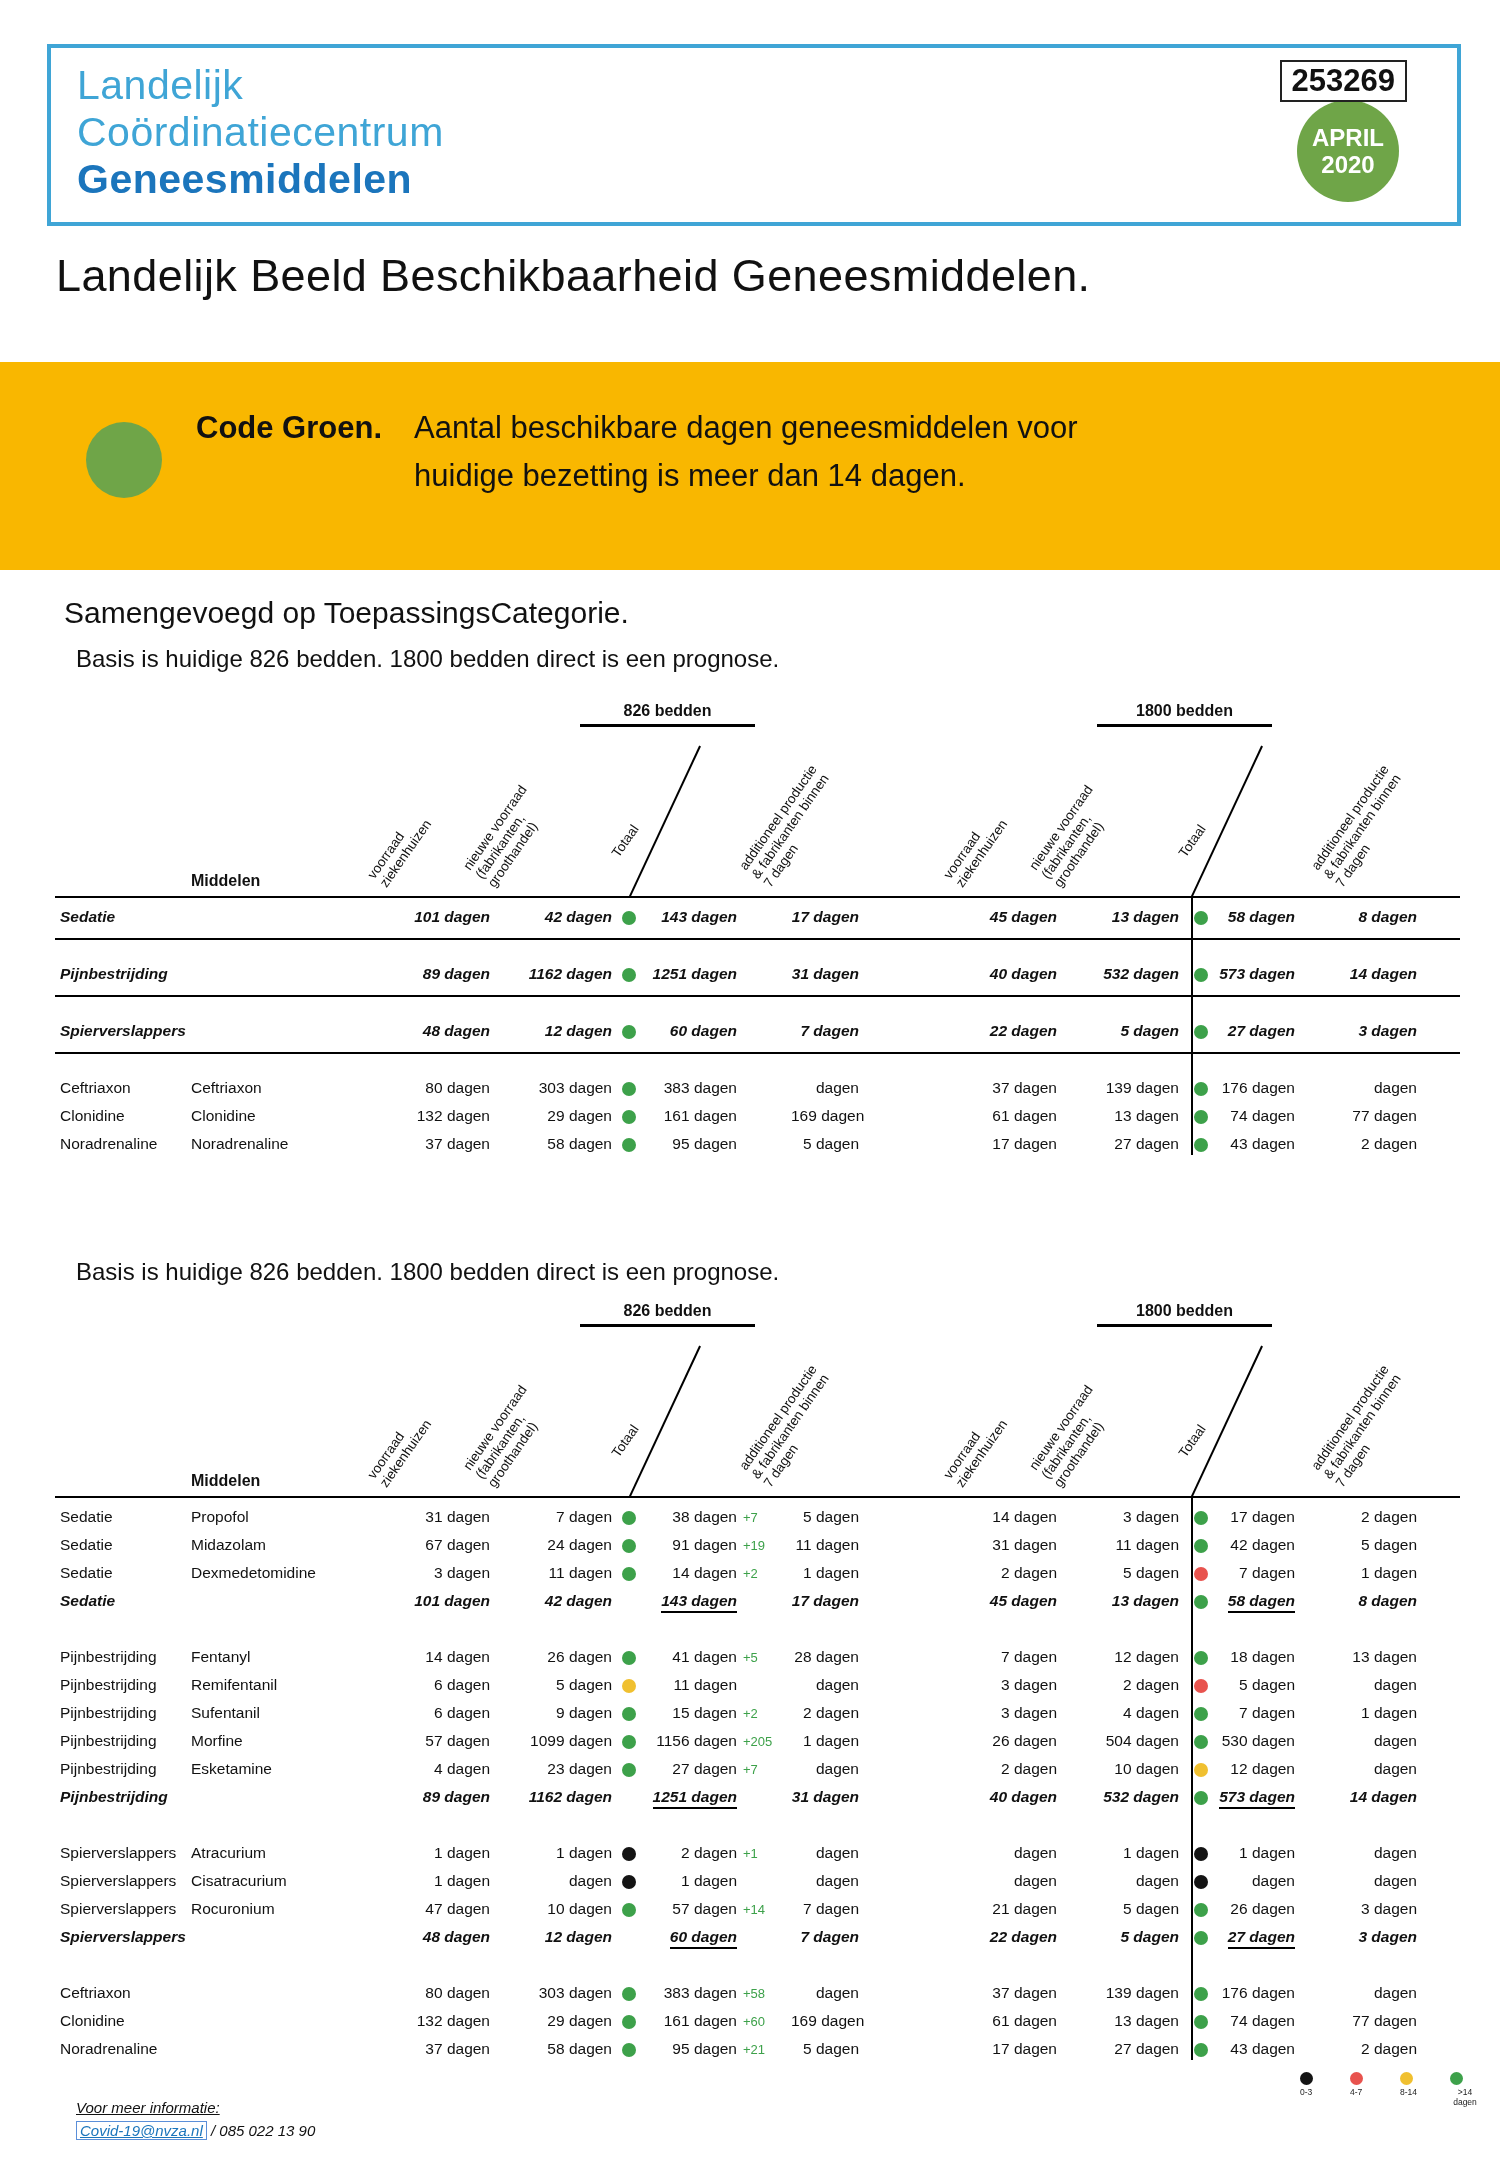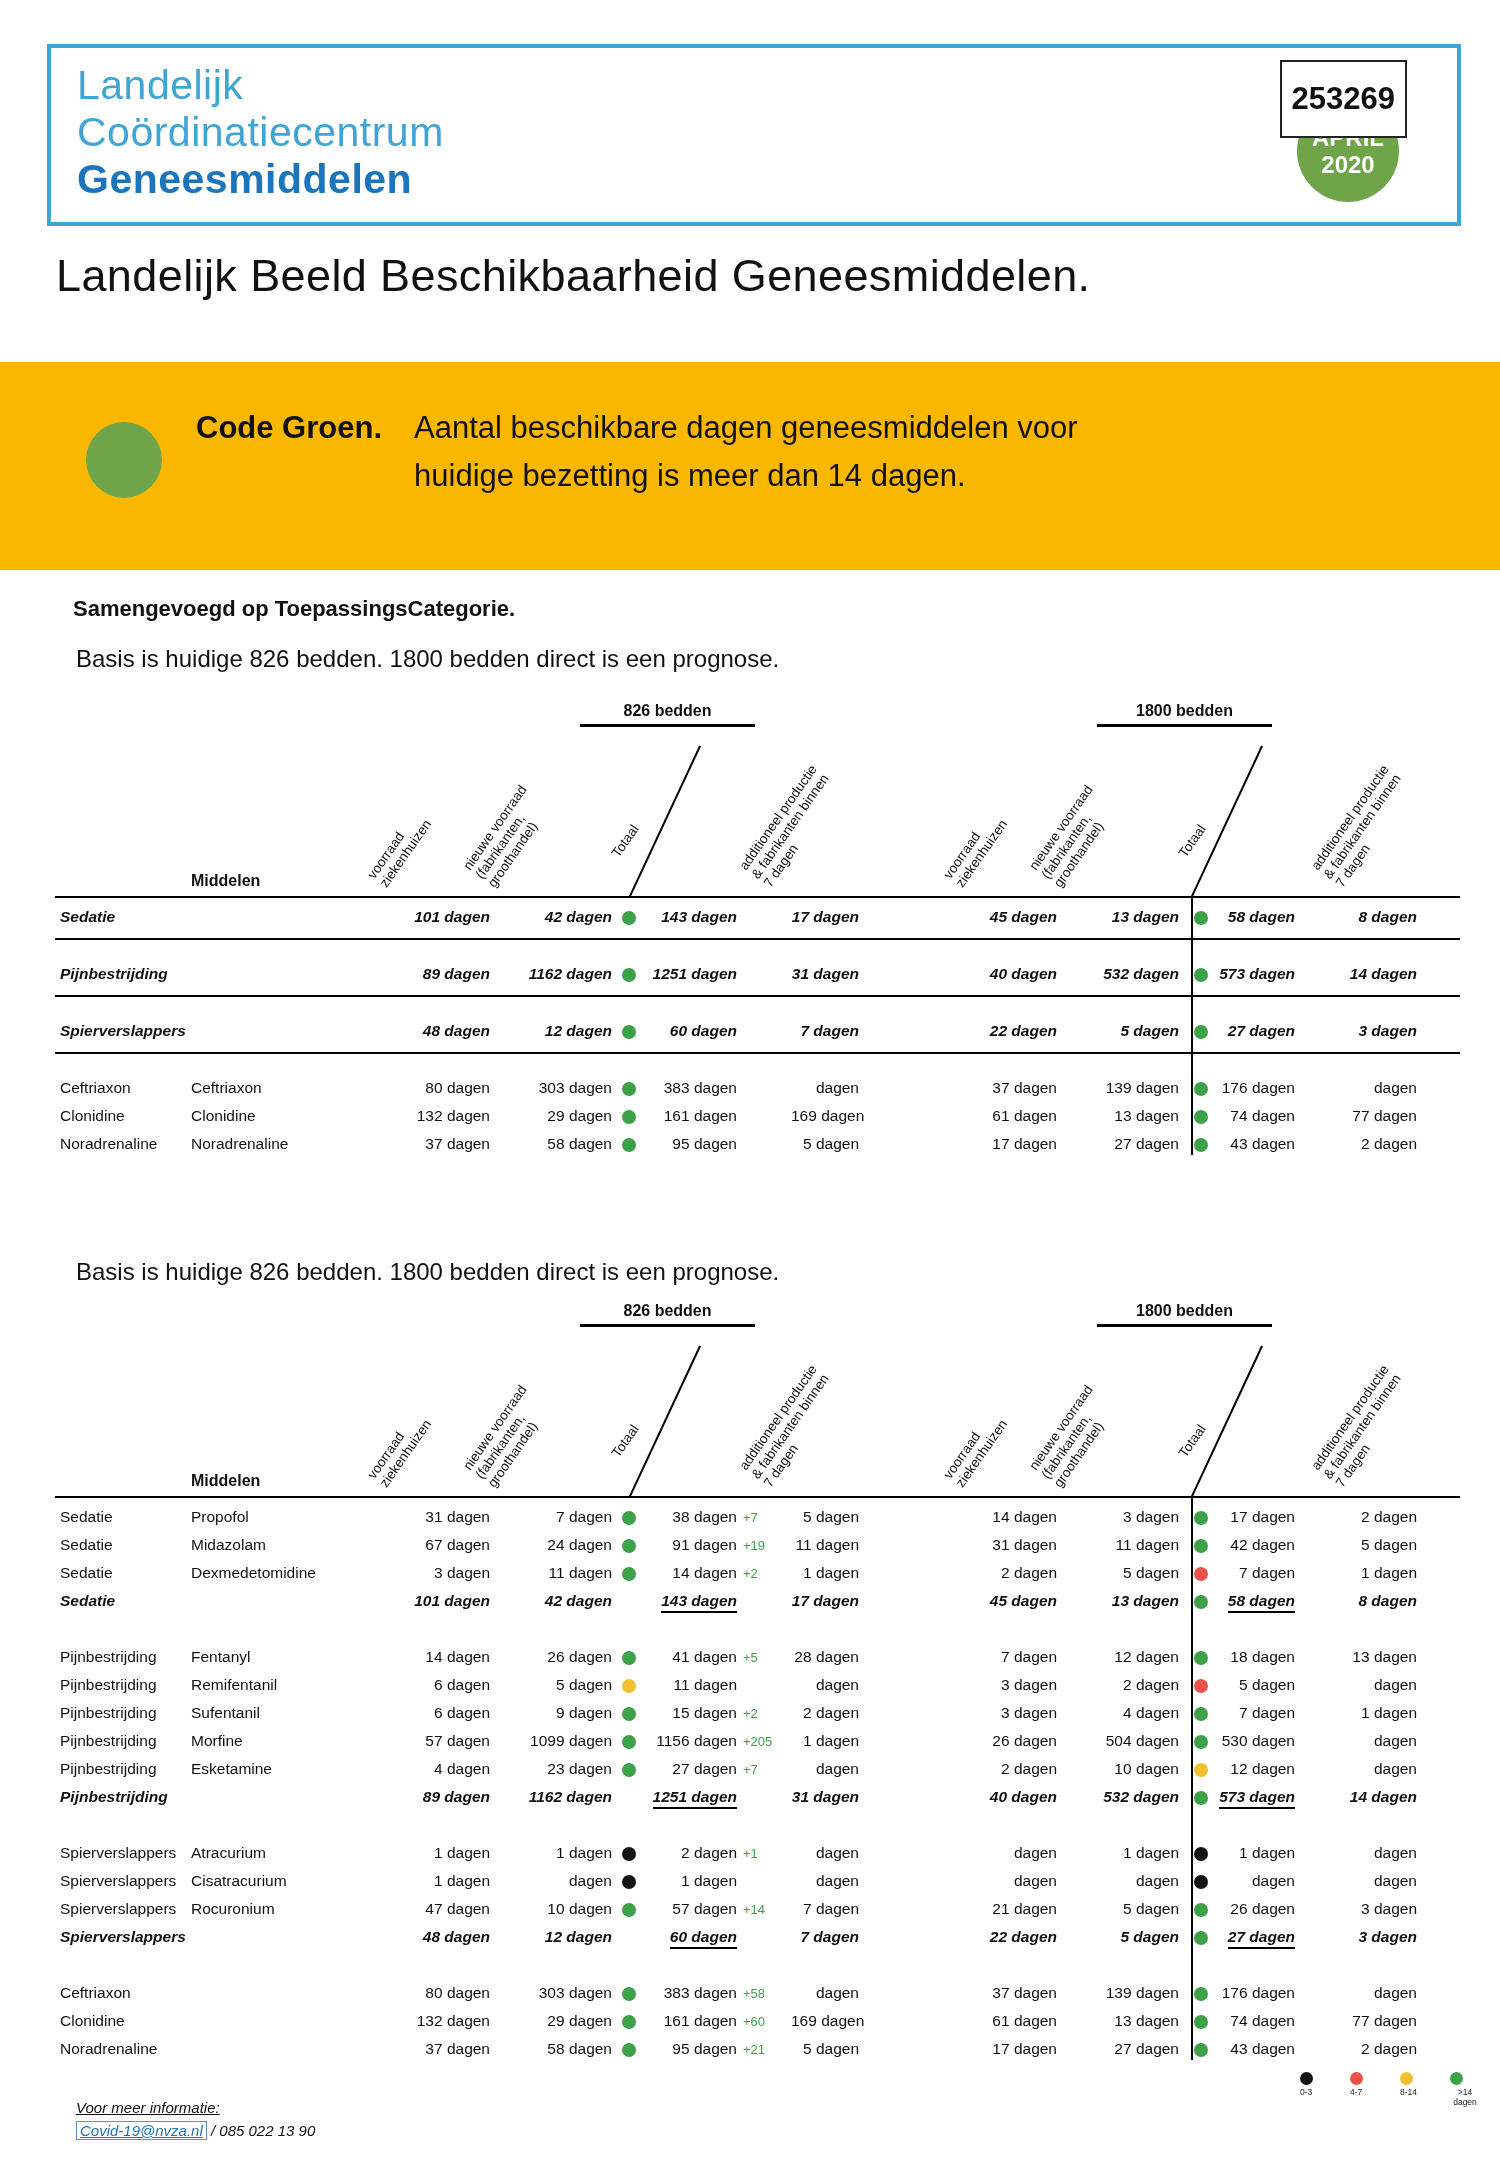--- a/index.html
+++ b/index.html
@@ -4,33 +4,33 @@
 <style>
 *{margin:0;padding:0;box-sizing:border-box}
 body{background:#fff}
 .page{position:relative;width:1500px;height:2166px;background:#fff;font-family:"Liberation Sans",sans-serif;color:#111;overflow:hidden}
 
 
 .brandbox{position:absolute;left:47px;top:44px;width:1414px;height:182px;border:4px solid var(--brand-blue-light,#3fa5d6);background:#fff}
 .logo{position:absolute;left:26px;top:14px;font-size:41px;line-height:47px;letter-spacing:.5px}
 .logo .l1{color:var(--brand-blue-light,#3fa5d6);font-weight:400}
 .logo .l3{color:var(--brand-blue-dark,#1b75bc);font-weight:700}
-.docnum{position:absolute;right:50px;top:12px;border:2px solid #222;background:#fff;padding:19px 10px;font-size:31px;font-weight:700;z-index:2}
+.docnum{position:absolute;right:50px;top:12px;border:2px solid #222;background:#fff;padding:1px 10px;font-size:31px;font-weight:700;z-index:2}
 .badge{position:absolute;right:58px;top:52px;width:102px;height:102px;border-radius:50%;background:var(--badge-green,#6fa548);color:#fff;display:flex;flex-direction:column;align-items:center;justify-content:center;font-weight:700;font-size:24px;line-height:27px;z-index:1}
 
 .title{position:absolute;left:56px;top:250px;font-size:45px;font-weight:400;letter-spacing:.4px}
 
 
 .banner{position:absolute;left:0;top:362px;width:1500px;height:208px;background:var(--accent-yellow,#f9b700)}
 .bcircle{position:absolute;left:86px;top:60px;width:76px;height:76px;border-radius:50%;background:var(--badge-green,#6fa548)}
 .btext{position:absolute;left:196px;top:42px;font-size:31px;line-height:48px;display:flex;gap:32px}
 .bl{font-weight:700;white-space:nowrap}
 .bd{width:715px}
 
-.sec-title{position:absolute;left:73px;font-size:22px;font-weight:700}
+.sec-title{position:absolute;left:64px;font-size:30px;font-weight:400}
 .sec-sub{position:absolute;left:76px;font-size:24px}
 #s1t{top:596px}#s1s{top:645px}
 #s2t{top:1208px}#s2s{top:1258px}
 
 
 .dtable{position:absolute;left:55px;width:1405px}
 #t1{top:700px}
 #t2{top:1300px}
 .thead{position:relative;height:198px;border-bottom:2px solid #000}
 .group{position:absolute;top:2px;text-align:center;font-weight:700;font-size:16px;border-bottom:3px solid #000;padding-bottom:4px}

